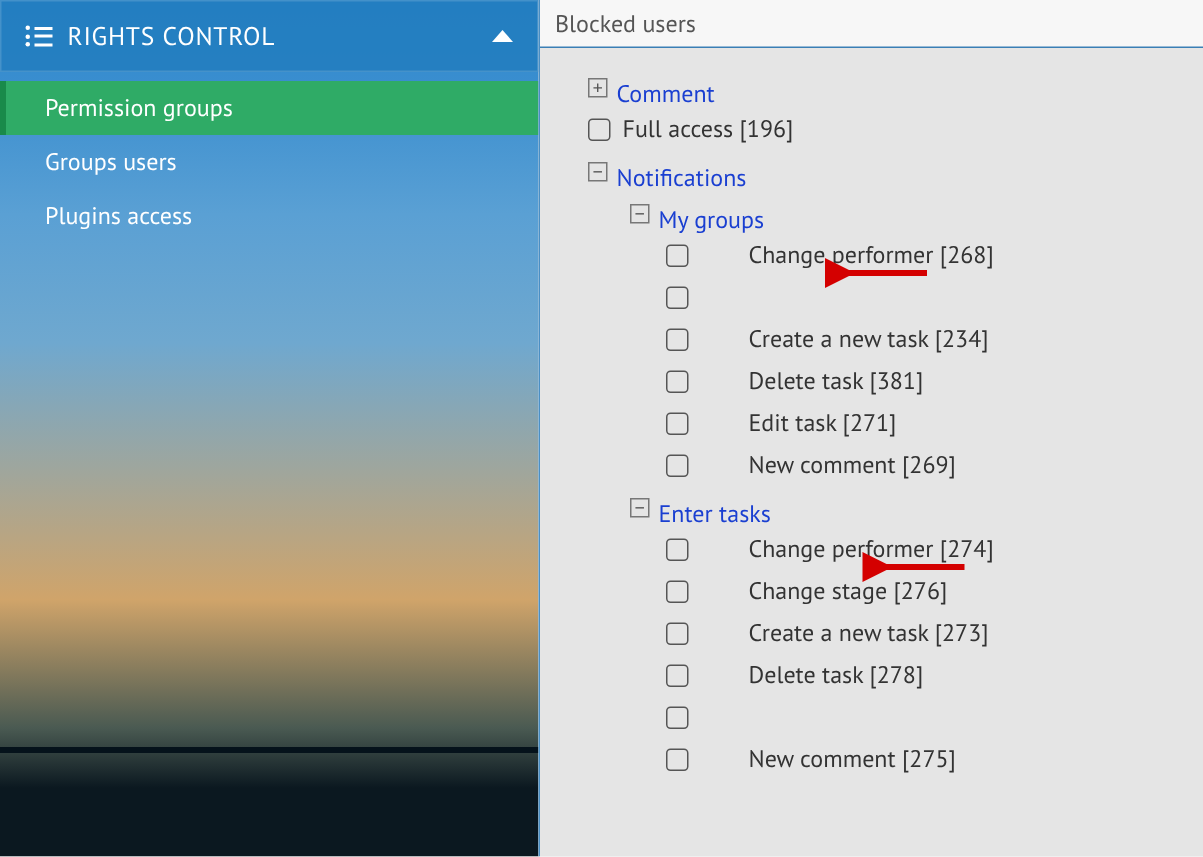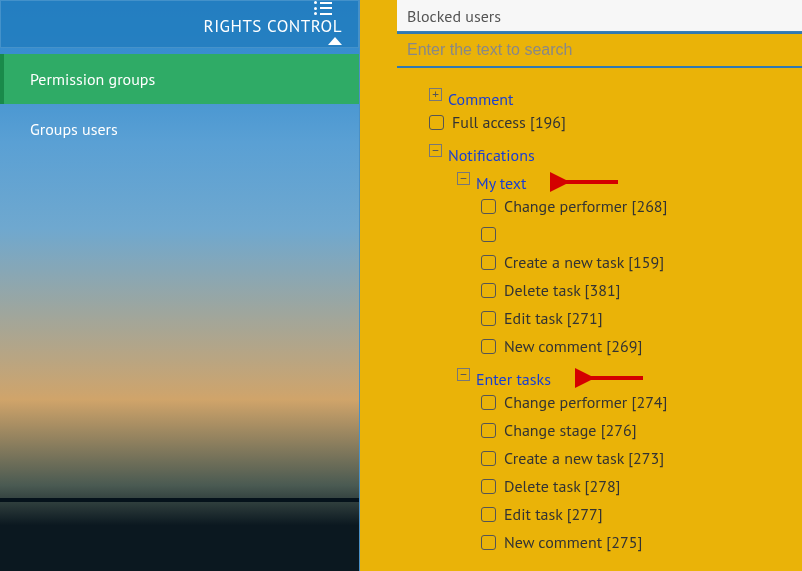--- a/index.html
+++ b/index.html
@@ -31,29 +31,28 @@
   }
   .sidebar::after {
     content: "";
     position: absolute;
     left: 0; right: 0; bottom: 12%;
     height: 4px;
     background: #05121b;
   }
   .side-header {
     display: flex;
-    align-items: flex-end;
+    align-items: center;
     height: 48px;
     padding: 0 16px;
     background: rgba(34,125,190,0.85);
     border: 1px solid rgba(255,255,255,0.15);
     font-size: 17px;
     letter-spacing: 0.5px;
     cursor: pointer;
-    flex-direction: column;
   }
   .side-header .list-icon {
     width: 18px; height: 14px; margin-right: 10px;
     display: inline-flex; flex-direction: column; justify-content: space-between;
   }
   .side-header .list-icon span {
     display: flex; align-items: center; height: 3px;
   }
   .side-header .list-icon span::before {
     content: ""; width: 3px; height: 3px; background:#fff; border-radius:50%; margin-right:3px;
@@ -63,43 +62,42 @@
   }
   .side-header .chev {
     margin-left: auto;
     width: 0; height: 0;
     border-left: 7px solid transparent;
     border-right: 7px solid transparent;
     border-bottom: 8px solid #fff;
   }
   .side-items { padding: 6px 0 0 0; }
   .side-item {
-    height: 50px;
+    height: 36px;
     display: flex;
     align-items: center;
     padding-left: 30px;
     font-size: 16px;
     color: #fff;
     cursor: pointer;
   }
   .side-item.active {
     background: #2fab66;
     border-left: 4px solid #198a4a;
     padding-left: 26px;
   }
   
   .main {
     flex: 1;
     height: 100%;
-    background: #eab308;
+    background: #e5e5e5;
     display: flex;
     flex-direction: column;
     border-left: 1px solid #4a8fc5;
     position: relative;
-    padding-left: 37px;
   }
   .topbar {
     height: 32px;
     display:flex; align-items:center;
     padding: 0 10px;
     font-size: 16px;
     color: #555;
     border-bottom: 1px solid #3a7fb5;
     background:#f7f7f7;
   }
@@ -142,21 +140,21 @@
     border:1.5px solid #555;
     border-radius:3px;
     margin-right:8px;
     cursor:pointer;
     flex-shrink:0;
   }
   .link { color:#1a3fd1; cursor:pointer;margin-top:10px; }
   .txt { color:#333; }
   .lvl0 { padding-left: 28px; }
   .lvl1 { padding-left: 56px; }
-  .lvl2 { padding-left: 80px; }
+  .lvl2 { padding-left: 80px; gap: 32px; }
   .arrow {
     position:absolute;
     pointer-events:none;
   }
   .arrow svg { display:block; }
 </style>
 </head>
 <body>
 
 <div class="sidebar">
@@ -169,62 +167,62 @@
     <span>RIGHTS CONTROL</span>
     <span class="chev"></span>
   </div>
   <div class="side-items">
     <div class="side-item active">
       <span>Permission groups</span>
     </div>
     <div class="side-item">
       <span>Groups users</span>
     </div>
+    <div class="side-item">
+      <span>Plugins access</span>
+    </div>
   </div>
 </div>
 
 <div class="main">
   <div class="topbar">
     <span>Blocked users</span>
   </div>
-  <div class="searchbar">
-    <input type="text" placeholder="Enter the text to search" style="">
-  </div>
 
   <div class="tree">
 
     <div class="tree-row lvl0">
       <span class="toggle">+</span>
       <span class="link">Comment</span>
     </div>
 
     <div class="tree-row lvl0">
       <span class="chk"></span>
       <span class="txt">Full access [196]</span>
     </div>
 
     <div class="tree-row lvl0">
       <span class="toggle">−</span>
       <span class="link">Notifications</span>
     </div>
 
     <div class="tree-row lvl1">
       <span class="toggle">−</span>
-      <span class="link">My text</span>
+      <span class="link">My groups</span>
     </div>
     <div class="tree-row lvl2">
         <span class="chk"></span>
         <span class="txt">Change performer [268]</span>
       </div>
     <div class="tree-row lvl2">
         <span class="chk"></span>
       </div>
     <div class="tree-row lvl2">
         <span class="chk"></span>
-        <span class="txt">Create a new task [159]</span>
+        <span class="txt">Create a new task [234]</span>
       </div>
     <div class="tree-row lvl2">
         <span class="chk"></span>
         <span class="txt">Delete task [381]</span>
       </div>
     <div class="tree-row lvl2">
         <span class="chk"></span>
         <span class="txt">Edit task [271]</span>
       </div>
     <div class="tree-row lvl2">
@@ -247,21 +245,20 @@
     <div class="tree-row lvl2">
         <span class="chk"></span>
         <span class="txt">Create a new task [273]</span>
       </div>
     <div class="tree-row lvl2">
         <span class="chk"></span>
         <span class="txt">Delete task [278]</span>
       </div>
     <div class="tree-row lvl2">
         <span class="chk"></span>
-        <span class="txt">Edit task [277]</span>
       </div>
     <div class="tree-row lvl2">
         <span class="chk"></span>
         <span class="txt">New comment [275]</span>
       </div>
   </div>
 
   <div class="arrow" style="left:190px; top:172px;">
     <svg width="70" height="20">
         <defs>

